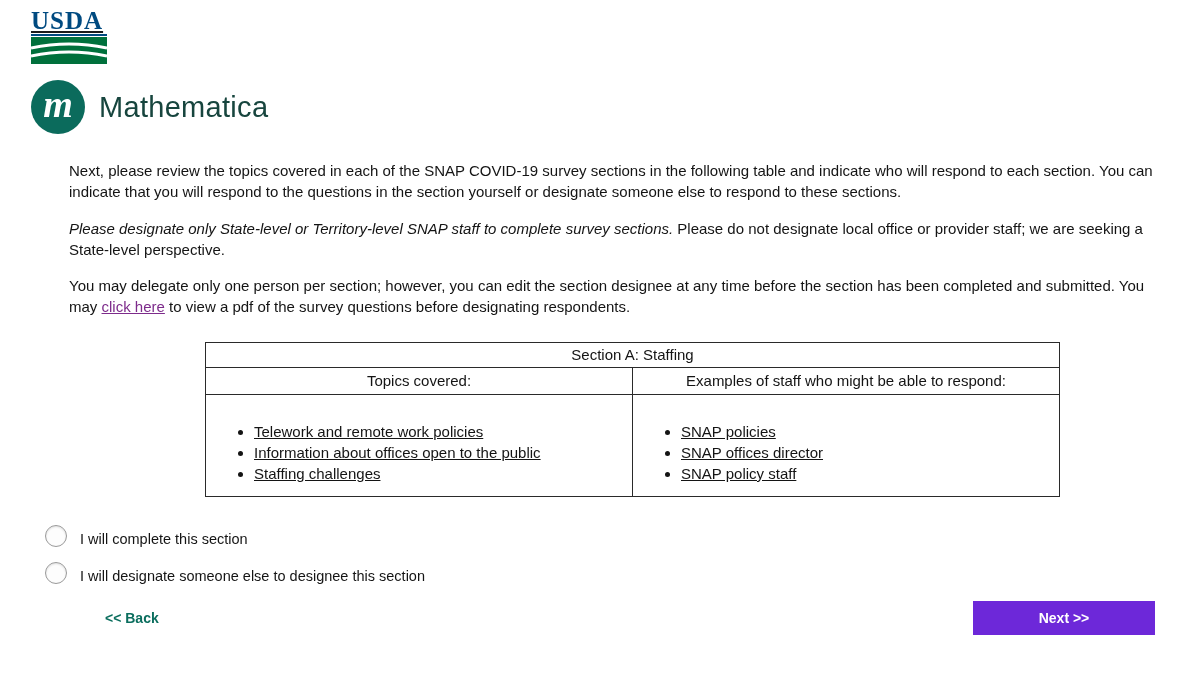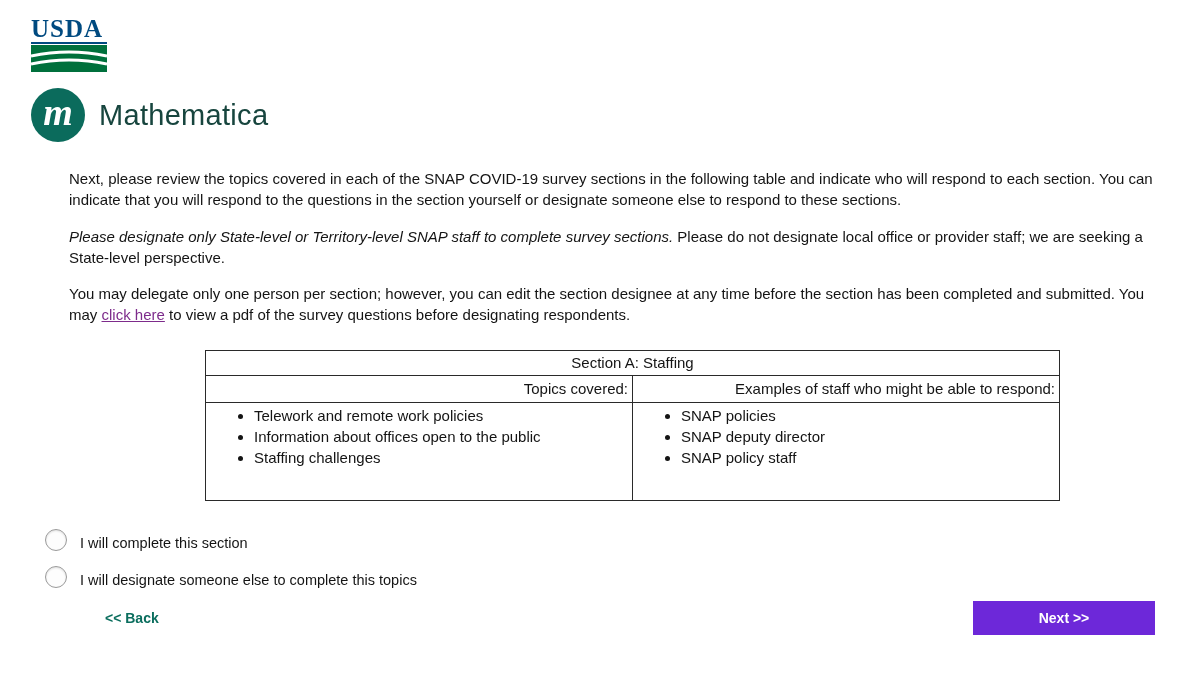--- a/index.html
+++ b/index.html
@@ -11,22 +11,23 @@
   .page {
     position: relative;
     width: 1197px;
     height: 679px;
     background: #fff;
     overflow: hidden;
   }
 
   
   .usda-logo {
-    margin: 16px 0 0 31px;
+    margin: 8px 0 0 31px;
     width: 76px;
+    text-decoration: underline;
   }
   .usda-text {
     font-family: "Liberation Serif", serif;
     font-weight: bold;
     font-size: 25px;
     line-height: 1.0;
     color: #004a80;
     letter-spacing: 1px;
     border-bottom: 2px solid #004a80;
     padding-bottom: 1px;
@@ -92,33 +93,34 @@
   .section-table th, .section-table td {
     border: 1px solid #2a2a2a;
     font-weight: 400;
   }
   .section-table .title-row th {
     text-align: center;
     height: 25px;
     padding: 2px 4px;
   }
   .section-table .header-row th {
-    text-align: right;
+    text-align: center;
     height: 27px;
     padding: 2px 4px;
   }
   .section-table .content-row td {
     vertical-align: top;
     height: 98px;
     padding: 4px 8px 10px 8px;
     width: 50%;
   }
   .section-table ul {
-    margin: 0 0 0 0;
+    margin: 24px 0 0 0;
     padding-left: 40px;
+    text-decoration: underline;
   }
   .section-table li {
     margin-bottom: 3px;
     line-height: 1.2;
   }
 
   
   .options {
     margin: 28px 0 0 45px;
   }
@@ -220,36 +222,36 @@
       <td>
         <ul>
           <li>Telework and remote work policies</li>
           <li>Information about offices open to the public</li>
           <li>Staffing challenges</li>
         </ul>
       </td>
       <td>
         <ul>
           <li>SNAP policies</li>
-          <li>SNAP deputy director</li>
+          <li>SNAP offices director</li>
           <li>SNAP policy staff</li>
         </ul>
       </td>
     </tr>
   </tbody>
     </table>
 
   <div class="options">
     <div class="option-row">
       <div class="radio-circle"></div>
       <span class="option-label">I will complete this section</span>
     </div>
     <div class="option-row">
       <div class="radio-circle"></div>
-      <span class="option-label">I will designate someone else to complete this topics</span>
+      <span class="option-label">I will designate someone else to designee this section</span>
     </div>
   </div>
 
   <div class="footer-nav">
     <span class="back-link">&lt;&lt; Back</span>
     <button class="next-button">Next &gt;&gt;</button>
   </div>
 
 </div>
 

